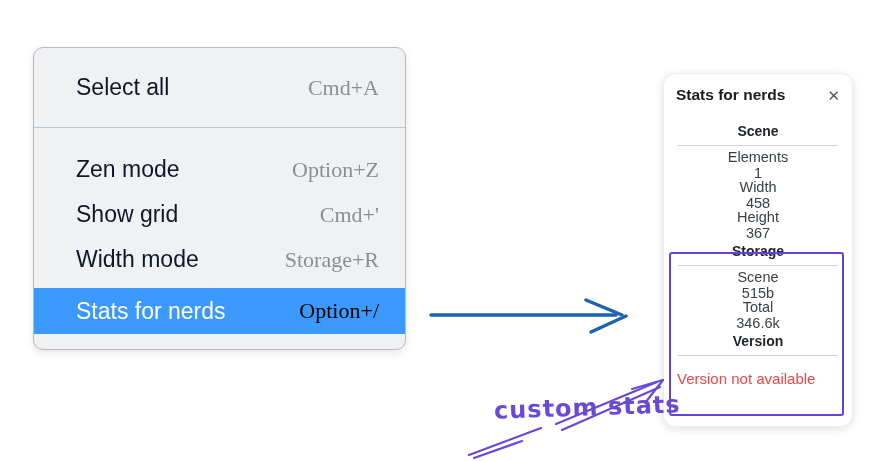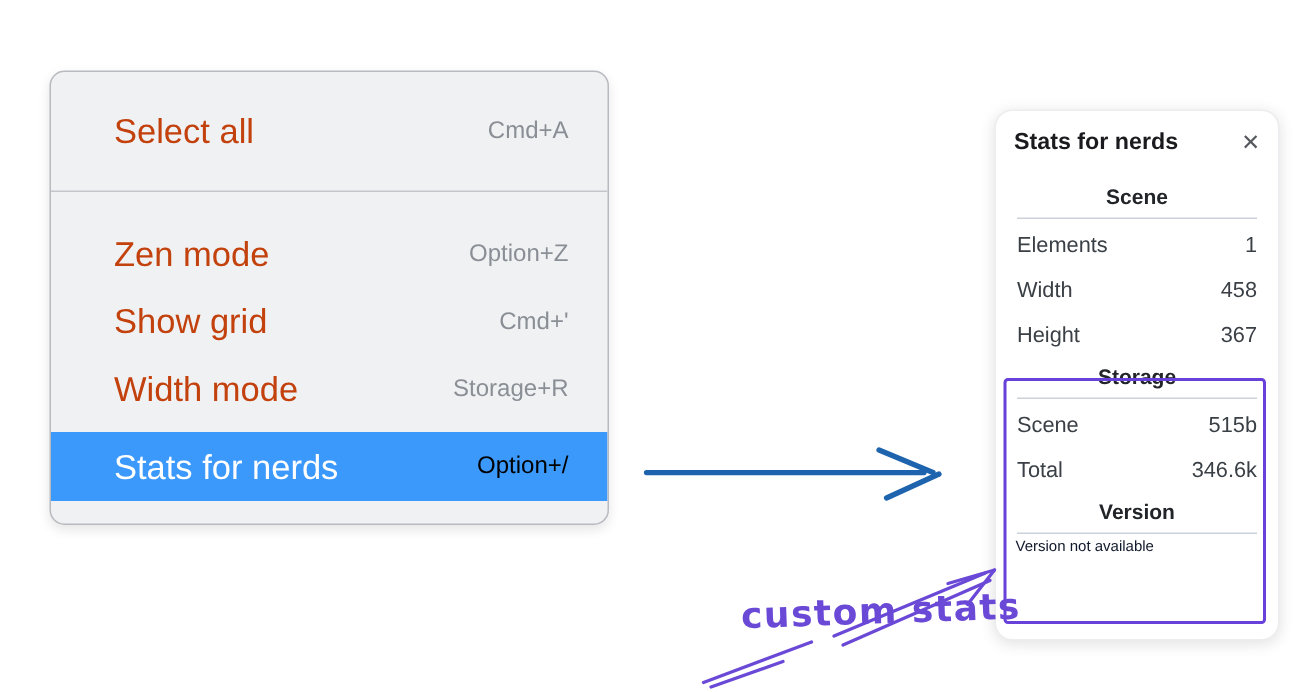--- a/index.html
+++ b/index.html
@@ -13,22 +13,22 @@
   .menu {
     position:absolute; left:33px; top:47px; width:373px; height:303px;
     background:#f0f1f3; border:1px solid #b7babf; border-radius:10px;
     box-shadow:0 3px 8px rgba(0,0,0,0.10); overflow:hidden;
   }
   .menu-item {
     display:flex; justify-content:space-between; align-items:center;
     padding:0 26px 0 42px; height:45px; cursor:default;
   }
   .menu-item.first { height:79px; }
-  .mi-label { font-size:23px; color:#c2410c; }
-  .mi-shortcut { font-size:16px; color:#8a8f96; }
+  .mi-label { font-size:23px; color:#0f172a; }
+  .mi-shortcut { font-size:22px; color:#8a8f96;font-family:Liberation Serif, serif; }
   .menu-divider { height:1px; background:#c2c5ca; }
   .menu-group { padding-top:19px; }
   .menu-item.selected { background:#3b99fc; height:46px; margin-top:6px; }
   .menu-item.selected .mi-label { color:#ffffff; }
   .menu-item.selected .mi-shortcut { color:#000000; }
 
   
   .stats-panel {
     position:absolute; left:663px; top:73px; width:190px; height:354px;
     background:#ffffff; border:1px solid #ededf0; border-radius:12px;
@@ -39,23 +39,23 @@
   .panel-title { font-size:15.5px; font-weight:bold; color:#1b1b1f; }
   .panel-close { font-size:15px; color:#55585c; cursor:pointer; line-height:20px; }
   .sec-heading {
     text-align:center; font-weight:bold; font-size:14px; color:#212529;
   }
   .sec-heading.scene { margin-top:17px; }
   .sec-heading.mid { margin-top:4px; }
   .sec-hr { border:0; border-top:1px solid #ccd2d9; margin:6px 2px 3px 2px; }
   .stat-row {
     display:flex; justify-content:space-between; align-items:center;
-    font-size:14.5px; height:30px; color:#3a4046; padding:0 2px;
+    font-size:14.5px; height:30px; color:#3a4046; padding:0 2px;flex-direction:column;
   }
-  .sec-note { font-size:10px; color:#0f172a; margin-top:3px; padding:0 1px; }
+  .sec-note { font-size:15px; color:#ef4444; margin-top:14px; padding:0 1px; }
 
   
   .purple-rect {
     position:absolute; left:669px; top:252px; width:175px; height:164px;
     border:2px solid #6741d9; border-radius:3px; pointer-events:none;
   }
   .arrow-layer {
     position:absolute; left:0; top:0; width:873px; height:461px; pointer-events:none;
   }
   .annotation-label {

